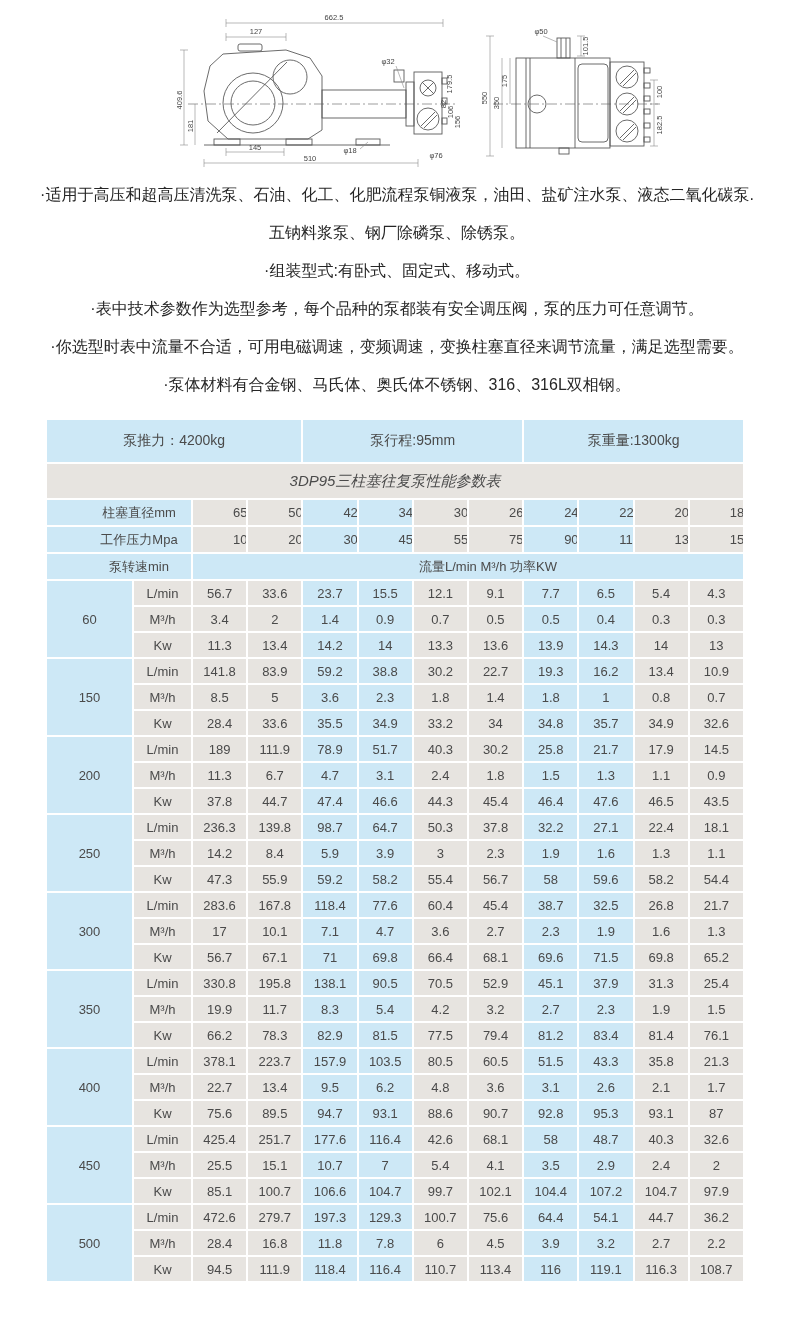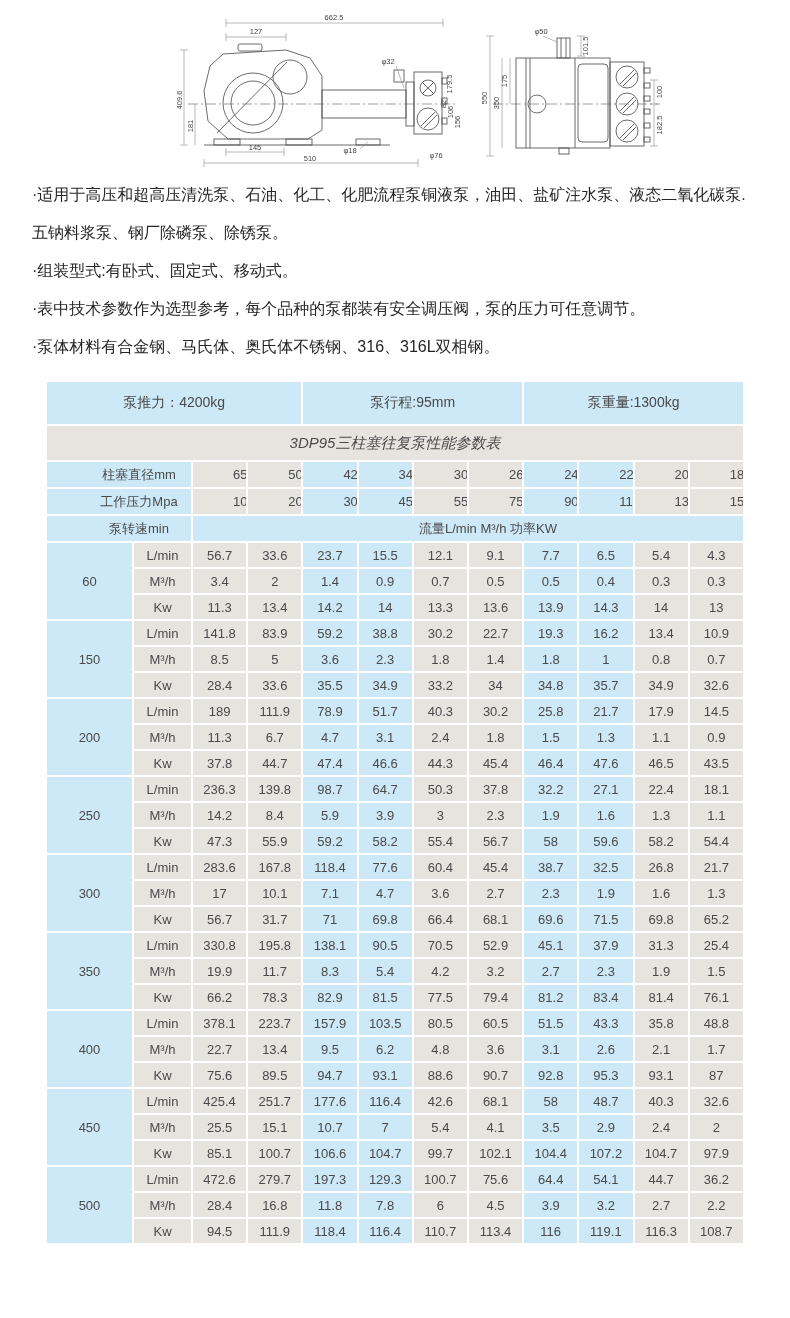--- a/index.html
+++ b/index.html
@@ -1,20 +1,20 @@
 <!DOCTYPE html>
 <html><head>
 <meta charset="utf-8">
 <style>
   html,body{margin:0;padding:0;background:#ffffff;}
   body{width:790px;font-family:"Liberation Sans",sans-serif;color:#222;}
   .drawing{position:relative;height:172px;}
   .drawing svg{position:absolute;left:138px;top:6px;}
   .dim{font-size:7.5px;fill:#444;}
-  .bullets{padding:4px 28px 8px 32px;font-size:16px;color:#262626;}
+  .bullets{padding:4px 28px 8px 32px;font-size:16px;color:#262626;text-align:center;}
   .bullets p{margin:0;line-height:38px;white-space:nowrap;}
   table.perf{border-collapse:separate;border-spacing:2px;table-layout:fixed;
     width:700px;margin:6px 0 0 45px;font-size:13px;color:#4a4a4a;}
   table.perf td{text-align:center;overflow:hidden;white-space:nowrap;padding:0;}
   .c-blue{background:#cde8f6;}
   .c-gray{background:#e7e4e0;}
   tr.r-head td{height:42px;font-size:14px;}
   tr.r-title td{height:34px;font-size:15px;font-style:italic;}
   tr.r-mid td{height:25px;padding-left:40px;}
   tr.r-data td{height:24px;}
@@ -138,20 +138,21 @@
     <text class="dim" x="524" y="86" text-anchor="middle" transform="rotate(-90 524 86)">100</text>
     <text class="dim" x="524" y="119" text-anchor="middle" transform="rotate(-90 524 119)">182.5</text>
   </svg>
 </div>
 
 <div class="bullets">
   <p>·适用于高压和超高压清洗泵、石油、化工、化肥流程泵铜液泵，油田、盐矿注水泵、液态二氧化碳泵.</p>
   <p>五钠料浆泵、钢厂除磷泵、除锈泵。</p>
   <p>·组装型式:有卧式、固定式、移动式。</p>
   <p>·表中技术参数作为选型参考，每个品种的泵都装有安全调压阀，泵的压力可任意调节。</p>
+  <p>·你选型时表中流量不合适，可用电磁调速，变频调速，变换柱塞直径来调节流量，满足选型需要。</p>
   <p>·泵体材料有合金钢、马氏体、奥氏体不锈钢、316、316L双相钢。</p>
 </div>
 
 <table class="perf">
   <colgroup>
     <col style="width:85px">
       <col style="width:57px">
     <col>
       <col>
       <col>
@@ -387,21 +388,21 @@
         <td class="c-gray">3.6</td>
         <td class="c-gray">2.7</td>
         <td class="c-blue">2.3</td>
         <td class="c-blue">1.9</td>
         <td class="c-gray">1.6</td>
         <td class="c-gray">1.3</td>
       </tr>
       <tr class="r-data">
         <td class="c-gray">Kw</td>
         <td class="c-gray">56.7</td>
-        <td class="c-gray">31.7</td>
+        <td class="c-gray">67.1</td>
         <td class="c-blue">71</td>
         <td class="c-blue">69.8</td>
         <td class="c-gray">66.4</td>
         <td class="c-gray">68.1</td>
         <td class="c-blue">69.6</td>
         <td class="c-blue">71.5</td>
         <td class="c-gray">69.8</td>
         <td class="c-gray">65.2</td>
       </tr>
       <tr class="r-data">
@@ -449,21 +450,21 @@
         <td class="c-gray">L/min</td>
         <td class="c-gray">378.1</td>
         <td class="c-gray">223.7</td>
         <td class="c-blue">157.9</td>
         <td class="c-blue">103.5</td>
         <td class="c-gray">80.5</td>
         <td class="c-gray">60.5</td>
         <td class="c-blue">51.5</td>
         <td class="c-blue">43.3</td>
         <td class="c-gray">35.8</td>
-        <td class="c-gray">48.8</td>
+        <td class="c-gray">21.3</td>
       </tr>
       <tr class="r-data">
         <td class="c-gray">M³/h</td>
         <td class="c-gray">22.7</td>
         <td class="c-gray">13.4</td>
         <td class="c-blue">9.5</td>
         <td class="c-blue">6.2</td>
         <td class="c-gray">4.8</td>
         <td class="c-gray">3.6</td>
         <td class="c-blue">3.1</td>

